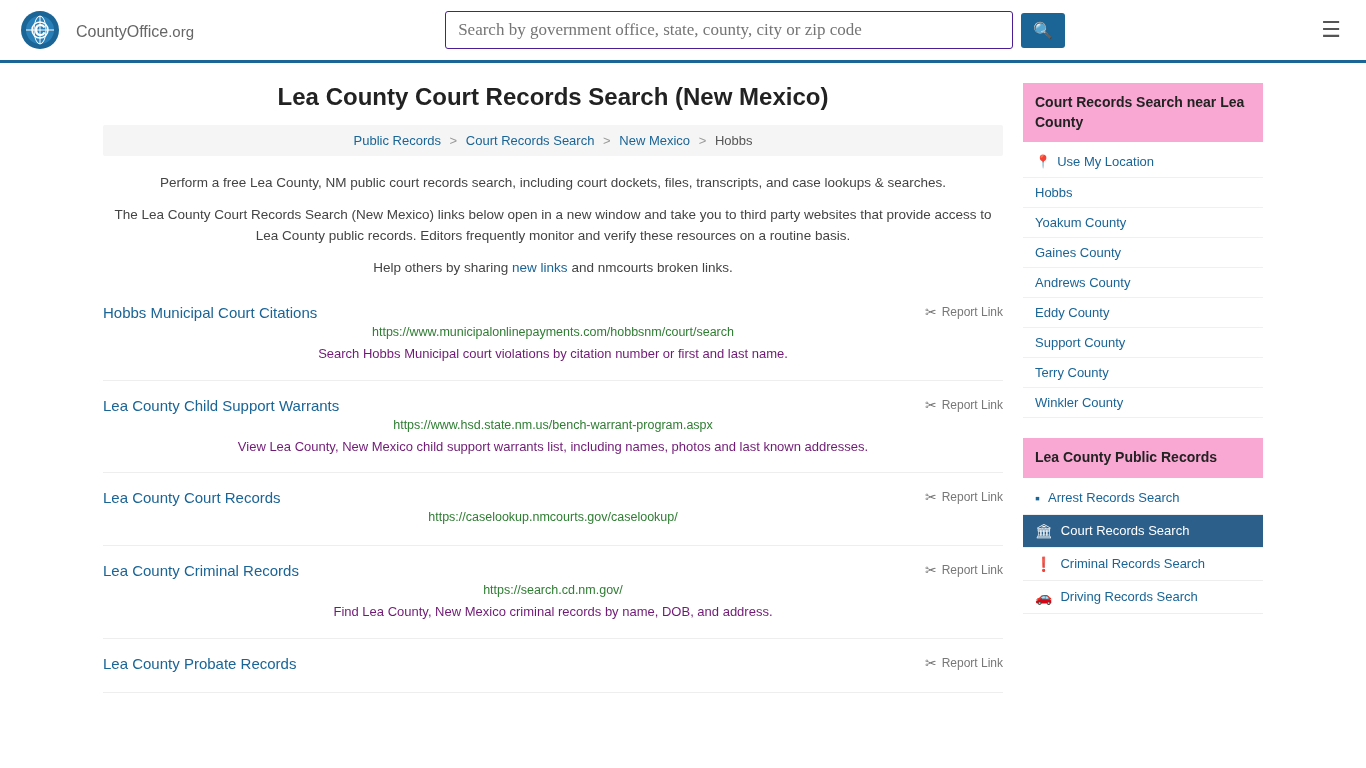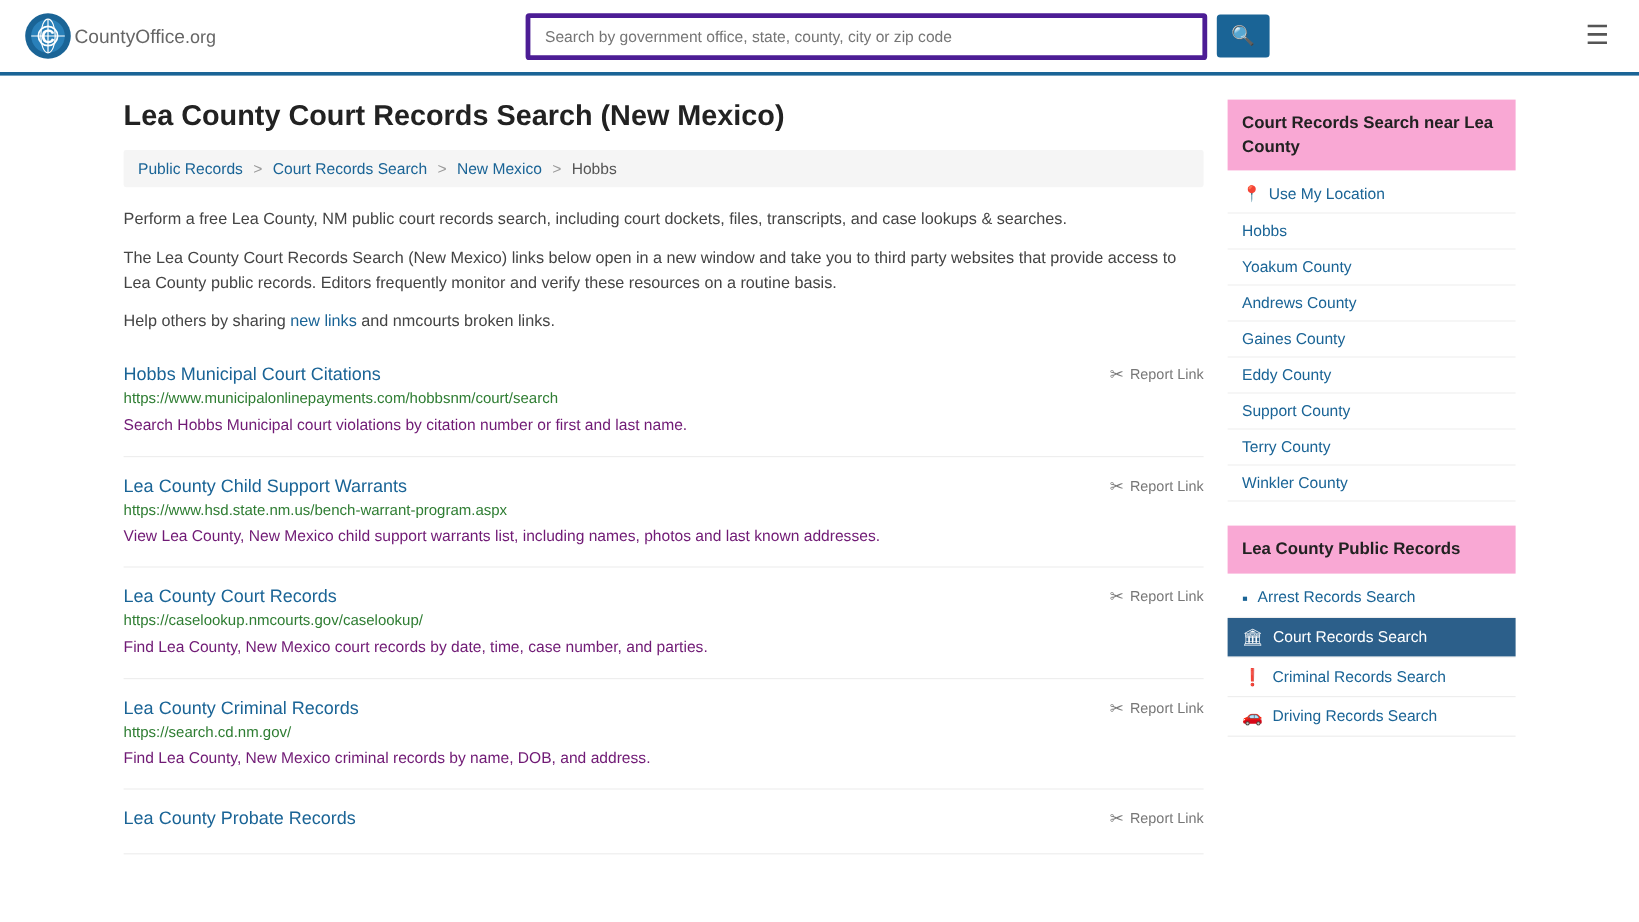--- a/index.html
+++ b/index.html
@@ -10,21 +10,21 @@
       background: #fff;
       border-bottom: 3px solid #1a6496;
       padding: 10px 20px;
       display: flex;
       align-items: center;
       justify-content: space-between;
     }
     .logo-area {
       display: flex;
       align-items: center;
-      gap: 2px;
+      gap: 16px;
       justify-content: space-between;
     }
     .logo-icon {
       width: 40px;
       height: 40px;
     }
     .logo-text {
       font-size: 20px;
       font-weight: bold;
       color: #1a6496;
@@ -38,24 +38,25 @@
       display: flex;
       align-items: center;
       gap: 8px;
       flex: 1;
       max-width: 620px;
       margin: 0 20px;
     }
     .search-input {
       flex: 1;
       padding: 8px 12px;
-      border: 4px solid #4c1d95;
+      border: 1px solid #4c1d95;
       border-radius: 3px;
-      font-size: 13px;
+      font-size: 17px;
       outline: none;
+      font-family: Liberation Serif, serif;
     }
     .search-btn {
       background: #1a6496;
       border: none;
       padding: 8px 12px;
       cursor: pointer;
       border-radius: 3px;
       color: #fff;
       font-size: 16px;
     }
@@ -73,20 +74,21 @@
       max-width: 1200px;
       margin: 0 auto;
       padding: 20px;
       display: flex;
       gap: 20px;
     }
 
     
     .content-area {
       flex: 1;
+      text-align: center;
     }
     .page-title {
       font-size: 24px;
       font-weight: bold;
       color: #222;
       margin-bottom: 14px;
     }
 
     
     .breadcrumb {
@@ -294,21 +296,20 @@
   </div>
         <div class="record-item">
     <div class="record-header">
       <a class="record-title" href="#">Lea County Court Records</a>
       <div class="report-link">
         <span style="font-size:14px;">✂</span>
         <span>Report Link</span>
       </div>
     </div>
     <div class="record-url">https://caselookup.nmcourts.gov/caselookup/</div>
-    <div class="record-desc">Find Lea County, New Mexico court records by date, time, case number, and parties.</div>
   </div>
         <div class="record-item">
     <div class="record-header">
       <a class="record-title" href="#">Lea County Criminal Records</a>
       <div class="report-link">
         <span style="font-size:14px;">✂</span>
         <span>Report Link</span>
       </div>
     </div>
     <div class="record-url">https://search.cd.nm.gov/</div>
@@ -338,24 +339,24 @@
         <span>Use My Location</span>
       </div>
       <ul class="sidebar-list" id="nearby-list">
           <li>
             <a href="#">Hobbs</a>
           </li>
           <li>
             <a href="#">Yoakum County</a>
           </li>
           <li>
+            <a href="#">Gaines County</a>
+          </li>
+          <li>
             <a href="#">Andrews County</a>
-          </li>
-          <li>
-            <a href="#">Gaines County</a>
           </li>
           <li>
             <a href="#">Eddy County</a>
           </li>
           <li>
             <a href="#">Support County</a>
           </li>
           <li>
             <a href="#">Terry County</a>
           </li>

